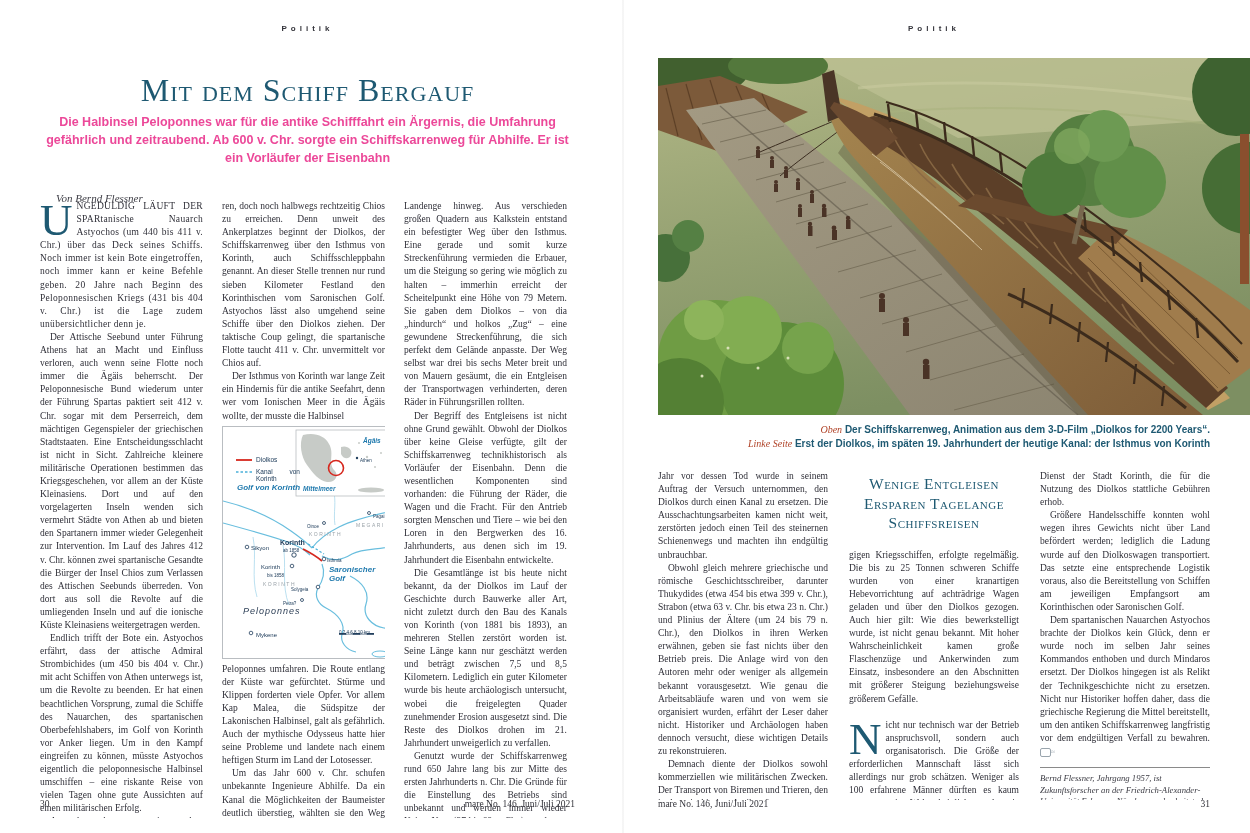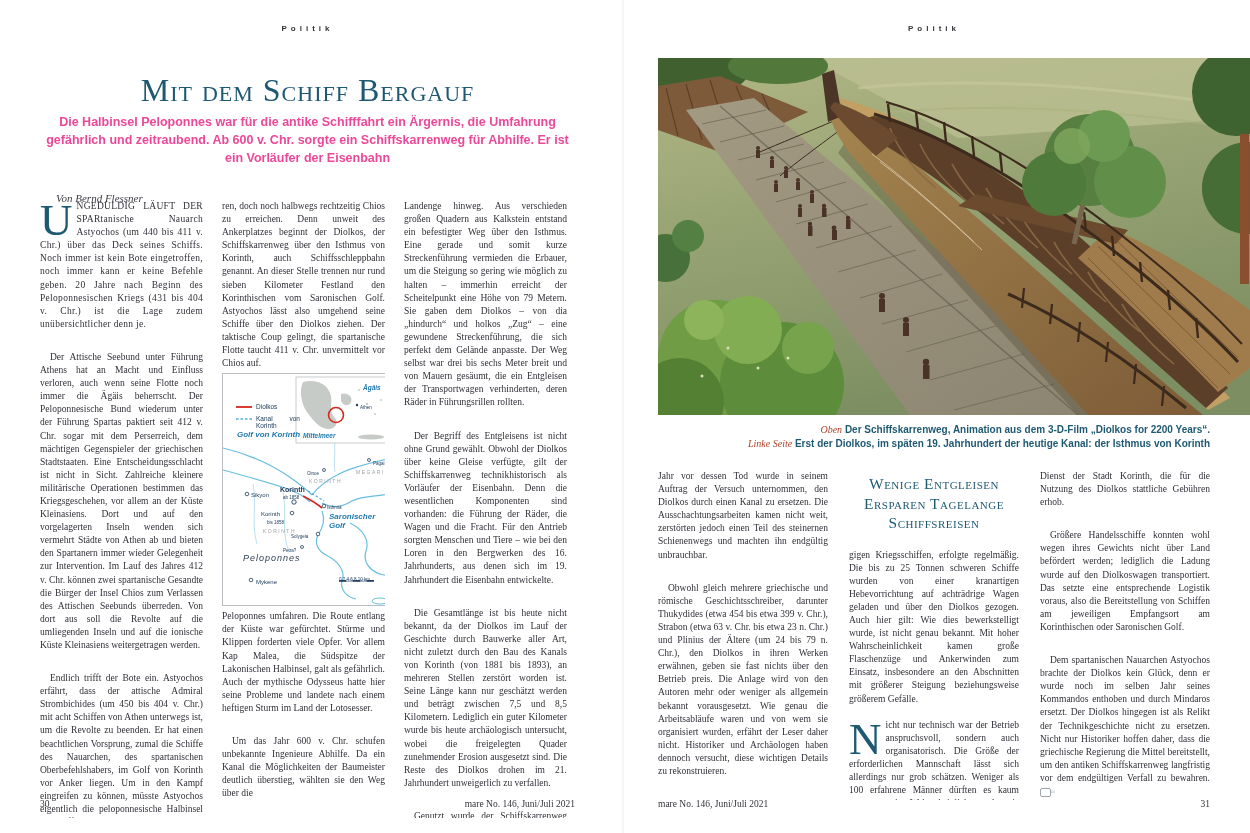--- a/index.html
+++ b/index.html
@@ -13,21 +13,21 @@
   .ph-right{left:658px;width:552px;text-align:center;}
   .title{position:absolute;top:72px;left:20px;width:575px;margin:0;text-align:center;
          font-variant:small-caps;font-weight:normal;font-size:32px;letter-spacing:1px;color:#1e5972;}
   .subtitle{position:absolute;top:113px;left:45px;width:525px;margin:0;text-align:center;
          font-family:"Liberation Sans",sans-serif;font-weight:bold;font-size:12.5px;
          line-height:18px;color:#ec4899;}
   .byline{position:absolute;top:176px;left:40px;margin:16px;font-style:italic;font-size:11px;color:#3c3c44;}
   .col{position:absolute;top:200px;width:163px;height:618px;overflow:hidden;
        font-size:9.5px;line-height:13.1px;text-align:justify;}
   .col p{margin:0;}
-  .col p.ind{text-indent:10px;margin-top:20px;}
+  .col p.ind{text-indent:10px;}
   .dropcap{float:left;font-size:45px;line-height:36px;padding:2px 4px 0 0;color:#1e5972;}
   .lead{letter-spacing:.3px;}
   .c1{left:40px;} .c2{left:222px;} .c3{left:404px;}
   .rc1{left:658px;top:470px;height:330px;width:170px;}
   .rc2{left:849px;top:470px;height:330px;width:170px;}
   .rc3{left:1040px;top:470px;height:330px;width:170px;}
   .footer{position:absolute;top:799px;font-size:9.5px;color:#33333a;}
   .f-num-l{left:40px;} .f-mag-l{left:305px;width:270px;text-align:right;}
   .f-mag-r{left:658px;} .f-num-r{left:1010px;width:200px;text-align:right;}
   
@@ -69,20 +69,21 @@
 
   <div class="col c1">
     <p><span class="dropcap">U</span><span class="lead">NGEDULDIG LÄUFT DER SPARtanische Nauarch Astyochos (um 440 bis 411 v. Chr.) über das Deck seines Schiffs. Noch immer ist kein Bote eingetroffen, noch immer kann er keine Befehle geben. 20 Jahre nach Beginn des Peloponnesischen Kriegs (431 bis 404 v. Chr.) ist die Lage zudem unübersichtlicher denn je.</span></p>
     <p class="ind">Der Attische Seebund unter Führung Athens hat an Macht und Einfluss verloren, auch wenn seine Flotte noch immer die Ägäis beherrscht. Der Peloponnesische Bund wiederum unter der Führung Spartas paktiert seit 412 v. Chr. sogar mit dem Perserreich, dem mächtigen Gegenspieler der griechischen Stadtstaaten. Eine Entscheidungsschlacht ist nicht in Sicht. Zahlreiche kleinere militärische Operationen bestimmen das Kriegsgeschehen, vor allem an der Küste Kleinasiens. Dort und auf den vorgelagerten Inseln wenden sich vermehrt Städte von Athen ab und bieten den Spartanern immer wieder Gelegenheit zur Intervention. Im Lauf des Jahres 412 v. Chr. können zwei spartanische Gesandte die Bürger der Insel Chios zum Verlassen des Attischen Seebunds überreden. Von dort aus soll die Revolte auf die umliegenden Inseln und auf die ionische Küste Kleinasiens weitergetragen werden.</p>
     <p class="ind">Endlich trifft der Bote ein. Astyochos erfährt, dass der attische Admiral Strombichides (um 450 bis 404 v. Chr.) mit acht Schiffen von Athen unterwegs ist, um die Revolte zu beenden. Er hat einen beachtlichen Vorsprung, zumal die Schiffe des Nauarchen, des spartanischen Oberbefehlshabers, im Golf von Korinth vor Anker liegen. Um in den Kampf eingreifen zu können, müsste Astyochos eigentlich die peloponnesische Halbinsel umschiffen – eine riskante Reise von vielen Tagen ohne gute Aussichten auf einen militärischen Erfolg.</p>
     <p class="ind">Astyochos aber nutzt eine andere Möglichkeit, um seine Chance zu wah-</p>
   </div>
 
   <div class="col c2">
     <p>ren, doch noch halbwegs rechtzeitig Chios zu erreichen. Denn unweit des Ankerplatzes beginnt der Diolkos, der Schiffskarrenweg über den Isthmus von Korinth, auch Schiffsschleppbahn genannt. An dieser Stelle trennen nur rund sieben Kilometer Festland den Korinthischen vom Saronischen Golf. Astyochos lässt also umgehend seine Schiffe über den Diolkos ziehen. Der taktische Coup gelingt, die spartanische Flotte taucht 411 v. Chr. unvermittelt vor Chios auf.</p>
+    <p class="ind">Der Isthmus von Korinth war lange Zeit ein Hindernis für die antike Seefahrt, denn wer vom Ionischen Meer in die Ägäis wollte, der musste die Halbinsel</p>
 
     <div class="map">
       <svg width="170" height="231" viewBox="0 0 170 231">
 
         <path d="M0,74 C25,80 48,90 68,104 C78,111 84,116 89,121" fill="none" stroke="#69bede" stroke-width="1.2"></path>
         <path d="M89,121 C95,113 104,106 116,100 C132,92 150,88 170,84" fill="none" stroke="#69bede" stroke-width="1.2"></path>
         <path d="M99,129 C111,135 119,133 129,127 C141,121 157,123 170,119" fill="none" stroke="#69bede" stroke-width="1.2"></path>
         <path d="M0,96 C22,102 44,108 62,114 C74,118 82,123 87,128" fill="none" stroke="#69bede" stroke-width="1.2"></path>
         <path d="M99,137 C103,147 99,155 95,161 C91,169 95,177 103,181 C115,187 123,197 119,207 C117,215 123,223 133,225" fill="none" stroke="#69bede" stroke-width="1.2"></path>
         <path d="M127,149 C139,155 147,165 143,177 C139,189 149,199 161,201 C167,202 169,207 170,213" fill="none" stroke="#69bede" stroke-width="1.2"></path>

